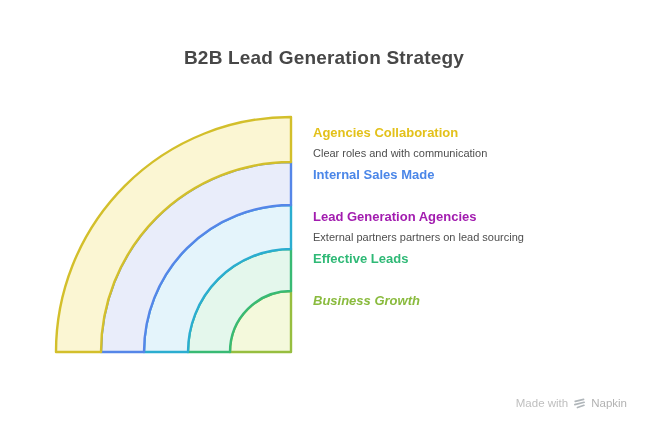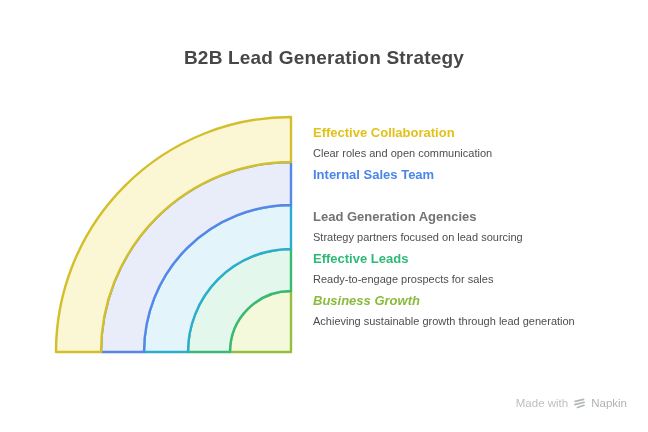--- a/index.html
+++ b/index.html
@@ -39,37 +39,35 @@
 
   <path d="M237 176 A61 61 0 0 0 176 237 L237 237 Z" stroke-width="2.4" stroke-linejoin="round" fill="#F4F9DC" stroke="#97BE3F"></path>
   <path d="M237 134 A103 103 0 0 0 134 237 L176 237 A61 61 0 0 1 237 176 Z" stroke-width="2.4" stroke-linejoin="round" fill="#E4F7EC" stroke="#39BA74"></path>
   <path d="M237 90 A147 147 0 0 0 90 237 L134 237 A103 103 0 0 1 237 134 Z" stroke-width="2.4" stroke-linejoin="round" fill="#E4F4FB" stroke="#2BADD0"></path>
   <path d="M237 47 A190 190 0 0 0 47 237 L90 237 A147 147 0 0 1 237 90 Z" stroke-width="2.4" stroke-linejoin="round" fill="#E9EDFA" stroke="#5586E8"></path>
   <path d="M237 2 A235 235 0 0 0 2 237 L47 237 A190 190 0 0 1 237 47 Z" stroke-width="2.4" stroke-linejoin="round" fill="#FBF6D3" stroke="#D3BF2B"></path>
 </svg>
 
 <div class="legend">
   <div class="legend-item">
-    <h3 style="color: rgb(227, 193, 26);">Effective Collaboration</h3>
-    <p>Clear roles and open communication</p>
+    <h3 style="color: rgb(227, 193, 26);">Agencies Collaboration</h3>
+    <p>Clear roles and with communication</p>
   </div>
   <div class="legend-item">
-    <h3 style="color: rgb(74, 134, 232);">Internal Sales Team</h3>
+    <h3 style="color: rgb(74, 134, 232);">Internal Sales Made</h3>
   </div>
   <div class="legend-item">
-    <h3 style="color: #737373;">Lead Generation Agencies</h3>
-    <p>Strategy partners focused on lead sourcing</p>
+    <h3 style="color: #a21caf;">Lead Generation Agencies</h3>
+    <p>External partners partners on lead sourcing</p>
   </div>
   <div class="legend-item">
     <h3 style="color: rgb(47, 185, 118);">Effective Leads</h3>
-    <p>Ready-to-engage prospects for sales</p>
   </div>
   <div class="legend-item">
     <h3 style="color: rgb(138, 187, 62); font-style: italic;">Business Growth</h3>
-    <p>Achieving sustainable growth through lead generation</p>
   </div>
 </div>
 
 <div class="footer">
   <span style="color: rgb(191, 191, 191); padding-left: 44px;">Made with</span>
   <svg class="napkin-logo" width="13" height="13" viewBox="0 0 13 13" fill="none" stroke-width="1.6" stroke-linecap="round" stroke="#B0B6BA">
     <path d="M2.2 4.4 L10.6 2.4"></path>
     <path d="M1.8 7.6 L11.2 5.2"></path>
     <path d="M4.4 10.6 L11.0 8.2"></path>
   </svg>

